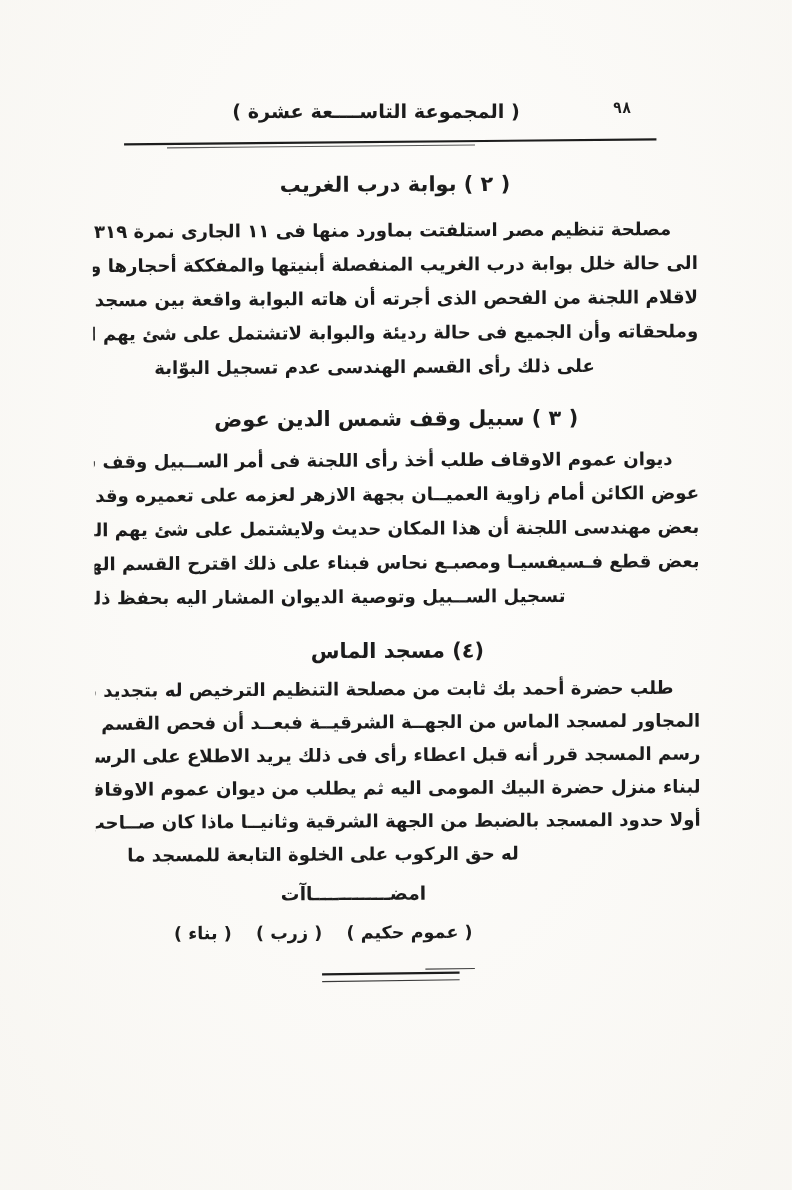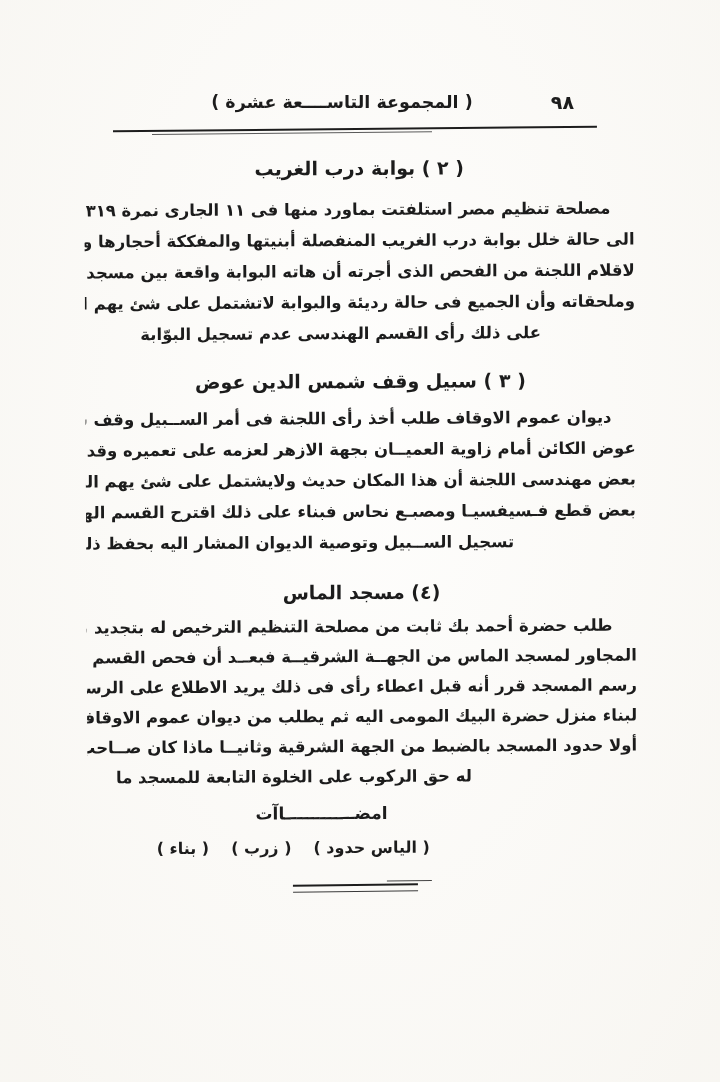--- a/index.html
+++ b/index.html
@@ -18,21 +18,21 @@
   }
   
   .header-title {
     position:absolute; top:92px; left:0; right:0;
     text-align:center; font-size:17.5px; font-weight:bold;
     transform:translateX(-18px); 
     letter-spacing:0.5px;
   }
   .page-number {
     position:absolute; top:91px; right:146px;
-    font-size:19px; font-weight:bold;
+    font-size:14px; font-weight:bold;font-family:Liberation Mono, monospace;
   }
   .header-rule {
     position:absolute; top:128px; left:113px; width:484px; height:6px;
     border-top:2.5px solid #1d1d1d;
     transform:rotate(-0.55deg);
   }
   .header-rule::after {
     content:""; position:absolute; top:2px; left:8%;
     width:58%; border-top:1.2px solid #5a5a5a;
   }
@@ -120,21 +120,21 @@
       <div class="line first">طلب حضرة أحمد بك ثابت من مصلحة التنظيم الترخيص له بتجديد بناء منزله</div>
       <div class="line">المجاور لمسجد الماس من الجهــة الشرقيــة فبعــد أن فحص القسم الهنــدسى</div>
       <div class="line">رسم المسجد قرر أنه قبل اعطاء رأى فى ذلك يريد الاطلاع على الرسم التصميمى</div>
       <div class="line">لبناء منزل حضرة البيك المومى اليه ثم يطلب من ديوان عموم الاوقاف أن يوضح</div>
       <div class="line">أولا حدود المسجد بالضبط من الجهة الشرقية وثانيــا ماذا كان صــاحب المنزل</div>
       <div class="line end-3">له حق الركوب على الخلوة التابعة للمسجد ما</div>
     </div>
 
     <div class="sig-label">امضــــــــــــاآت</div>
     <div class="sig-names">
-      <span>( الياس حدود )</span>
+      <span>( عموم حكيم )</span>
       <span>( زرب )</span>
       <span>( بناء )</span>
     </div>
 
   </div>
 
   <div class="closing-rule"></div>
 
 </div>
 

